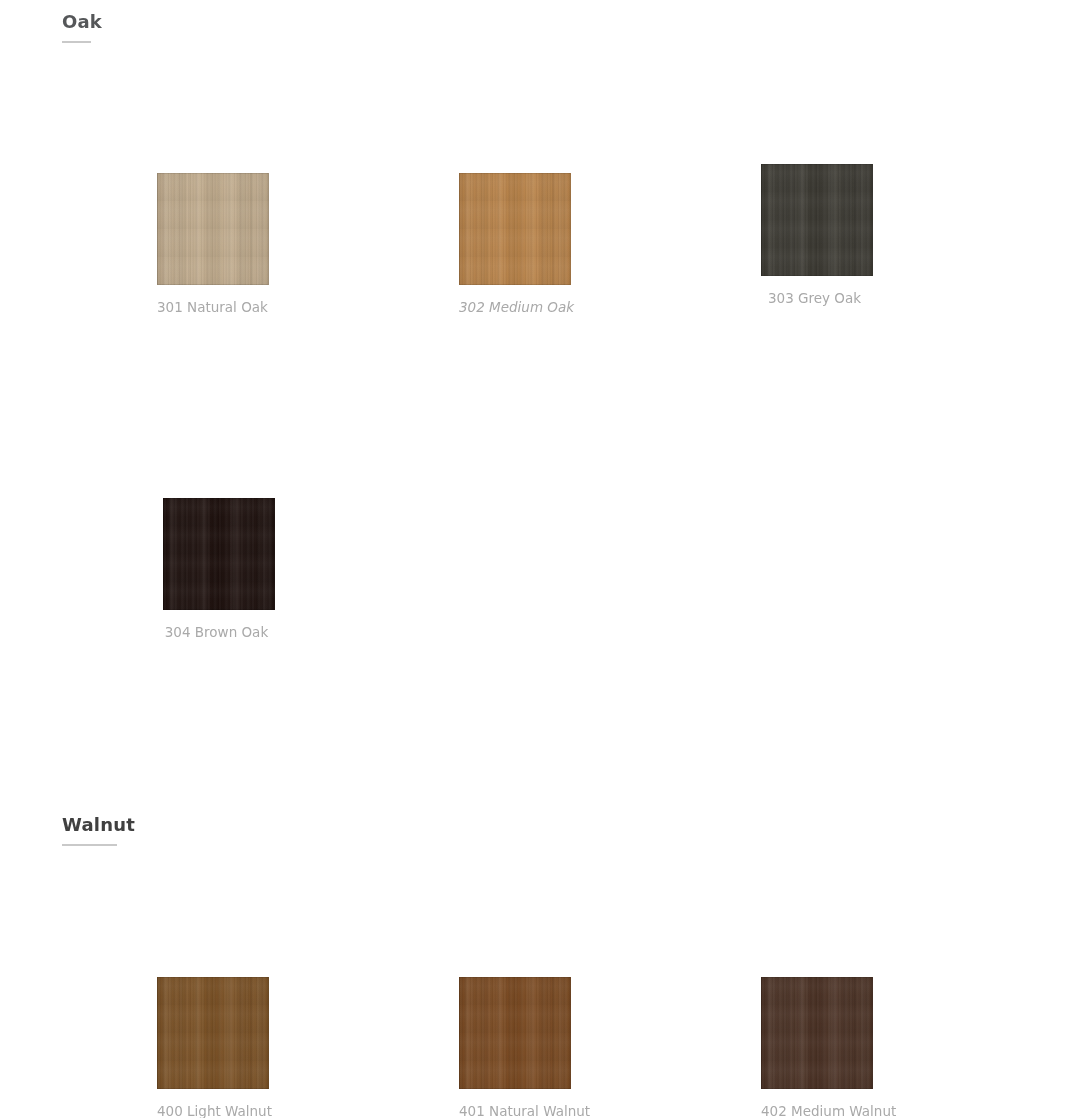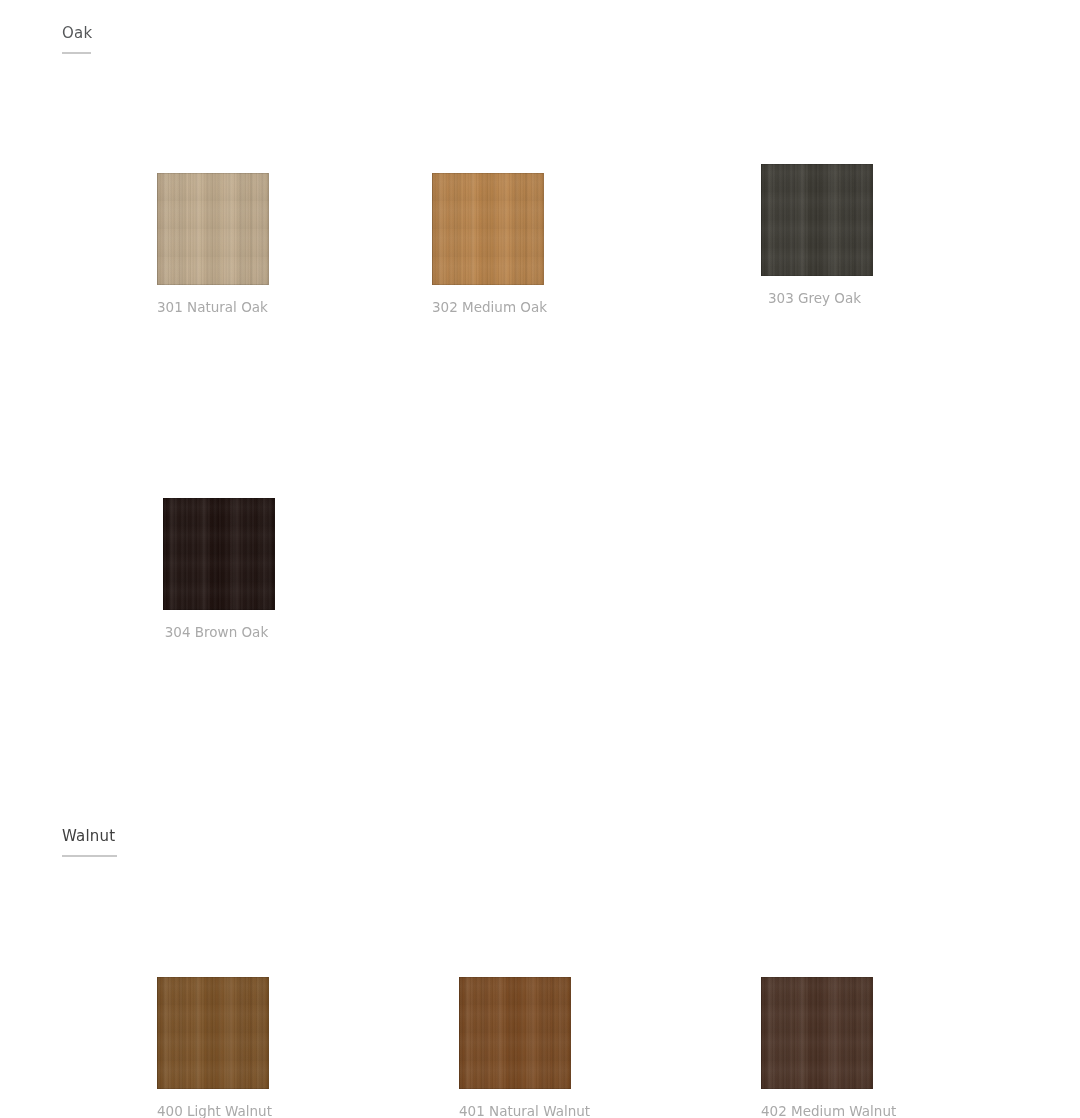--- a/index.html
+++ b/index.html
@@ -18,27 +18,26 @@
     height: 1118px;
     background: #ffffff;
   }
 
   
   .section-head {
     position: absolute;
     left: 62px;
   }
   .section-head .title {
-    font-size: 15px;
-    font-weight: normal;
+    font-size: 18px;
+    font-weight: bold;
     color: #555759;
     letter-spacing: 0.2px;
     line-height: 20px;
     white-space: nowrap;
-    margin-top: 11px;
   }
   .section-head .rule {
     margin-top: 9px;
     width: 29px;
     height: 2px;
     background: #c9c9c9;
   }
   .section-head.walnut .rule { width: 55px; }
 
   
@@ -131,21 +130,21 @@
   <div class="grid">
 
     <div class="cell" style="left:157px; top:173px;">
       <div class="swatch" style="background-color: rgb(192, 171, 141);">
         <div class="grain"></div>
         <div class="grain2"></div>
       </div>
       <div class="label" style="color: rgb(169, 169, 169);">301 Natural Oak</div>
     </div>
 
-    <div class="cell" style="left:432px; top:173px;">
+    <div class="cell" style="left:459px; top:173px;font-style:italic;">
       <div class="swatch" style="background-color: rgb(184, 131, 74);">
         <div class="grain"></div>
         <div class="grain2"></div>
       </div>
       <div class="label" style="color: rgb(169, 169, 169);">302 Medium Oak</div>
     </div>
 
     <div class="cell" style="left:761px; top:164px;">
       <div class="swatch" style="background-color: rgb(60, 58, 51);">
         <div class="grain"></div>

